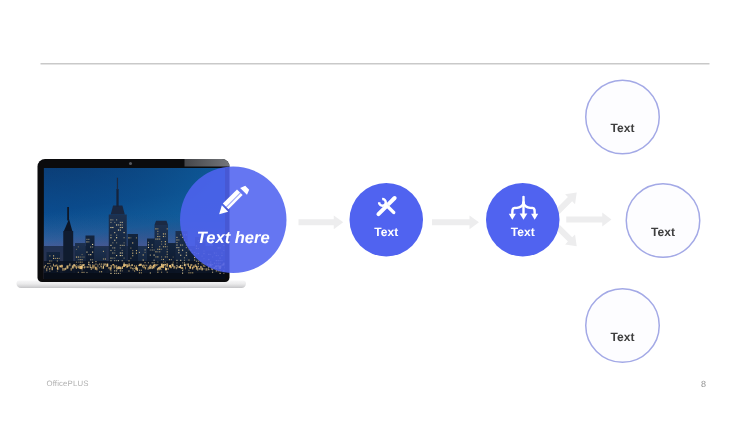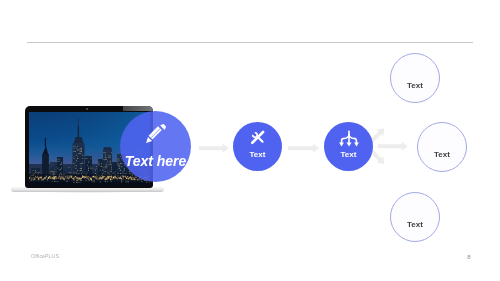--- a/index.html
+++ b/index.html
@@ -640,21 +640,21 @@
 
   <div class="node node-fill-soft" style="left:120px;top:111px;width:71px;height:71px;">
     <div class="node-ico" style="top:12px;">
       <svg width="22" height="21" viewBox="0 0 22 21" fill="#fff">
         <path d="M1.1 19.9 L2.9 13.9 L7.1 18.1 Z"></path>
         <path d="M3.55 12.7 L13.0 3.25 L16.75 7.0 L7.3 16.45 Z"></path>
         <path d="M5.6 14.75 L15.0 5.35 L15.55 5.9 L6.15 15.3 Z" fill="#5063f0" opacity="0.55"></path>
         <path d="M15.1 2.35 L18.5 0.9 L21.1 3.5 L19.65 6.9 Z"></path>
       </svg>
     </div>
-    <div class="node-lbl lbl-white" style="top:42px;font-size:14px;font-style:italic;">Text here</div>
+    <div class="node-lbl lbl-white" style="top:42px;font-size:11px;font-style:italic;">Text here</div>
   </div>
 
   <div class="node node-fill" style="left:233px;top:122px;width:49px;height:49px;">
     <div class="node-ico" style="top:8px;">
       <svg width="15.6" height="14.6" viewBox="0 0 22 20.6" fill="#fff">
         <g>
           <path d="M2.70 6.85 A4.3 4.3 0 1 0 6.63 2.72 L6.83 5.01 A2.0 2.0 0 1 1 5.00 6.93 Z"></path>
           <path d="M8.2 9.3 L10.45 7.05 L18.85 15.45 A1.6 1.6 0 0 1 16.6 17.7 Z"></path>
         </g>
         <g>

